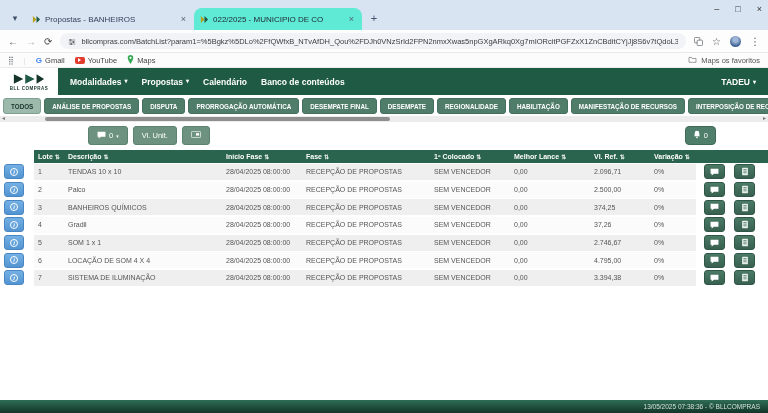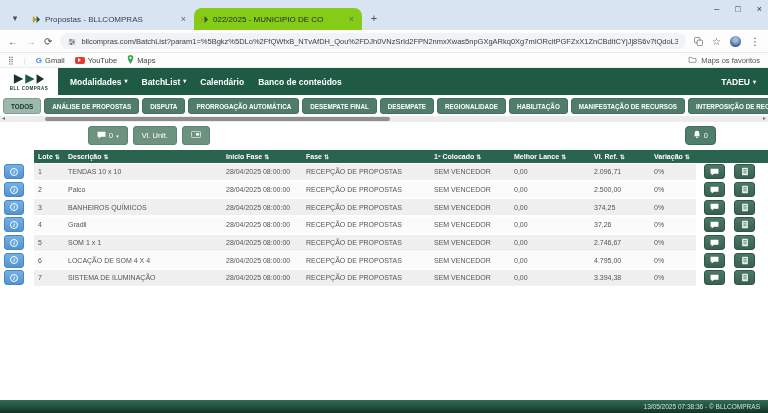--- a/index.html
+++ b/index.html
@@ -3,21 +3,21 @@
 <meta charset="utf-8">
 <style>
   * { margin:0; padding:0; box-sizing:border-box; }
   body { font-family:"Liberation Sans", sans-serif; background:#fff; }
   .screen { position:relative; width:768px; height:413px; overflow:hidden; background:#fff; }
 
   
   .tabbar { position:absolute; top:0; left:0; width:768px; height:30px; background:#d9e4f3; display:flex; align-items:flex-end; }
   .tab-search { width:18px; height:20px; margin:0 2px 2px 6px; text-align:center; font-size:9px; color:#41506b; line-height:20px; cursor:pointer; }
   .btab { display:flex; align-items:center; gap:4px; height:22px; width:168px; padding:0 6px; border-radius:8px 8px 0 0; font-size:8px; color:#35405a; overflow:hidden; white-space:nowrap; cursor:pointer; }
-  .btab.active { background:#84cc16; color:#1f2533; }
+  .btab.active { background:#5eead4; color:#1f2533; }
   .btab-title { flex:1; overflow:hidden; text-overflow:ellipsis; }
   .tab-close { font-size:9px; color:#5a6residue479; color:#5a6479; padding:0 2px; cursor:pointer; }
   .new-tab { width:16px; height:20px; margin:0 0 2px 4px; text-align:center; font-size:11px; color:#41506b; line-height:20px; cursor:pointer; }
   .win-controls { position:absolute; right:6px; top:4px; display:flex; gap:16px; font-size:9px; color:#333; }
   .win-controls span { cursor:pointer; }
   .favicon { display:inline-flex; }
 
   .addressbar { position:absolute; top:30px; left:0; width:768px; height:23px; background:#fdfdfe; border-bottom:1px solid #e9e9e9; display:flex; align-items:center; gap:8px; padding:0 8px; }
   .nav-ic { font-size:10px; color:#4a4a4a; cursor:pointer; }
   .nav-ic.dim { color:#a9a9a9; }
@@ -90,21 +90,21 @@
 
   <div class="tabbar">
     <span class="tab-search">▾</span>
     <div class="btab">
       <span class="favicon">
           <svg width="9" height="9" viewBox="0 0 10 10">
             <path d="M1 1l4 4-4 4z" fill="#b9a11d"></path>
             <path d="M5 1l4 4-4 4z" fill="#1e5a44"></path>
           </svg>
         </span>
-      <span class="btab-title">Propostas - BLLCOMPRAS</span>
+      <span class="btab-title">Propostas - BANHEIROS</span>
       <span class="tab-close">×</span>
     </div>
     <div class="btab active">
       <span class="favicon">
           <svg width="9" height="9" viewBox="0 0 10 10">
             <path d="M1 1l4 4-4 4z" fill="#b9a11d"></path>
             <path d="M5 1l4 4-4 4z" fill="#1e5a44"></path>
           </svg>
         </span>
       <span class="btab-title">022/2025 - MUNICIPIO DE CO</span>
@@ -177,21 +177,21 @@
         </svg>
       <span class="logo-text">BLL COMPRAS</span>
     </div>
     <div class="green-bar">
       <span id="menu-slot" style="display:flex;gap:14px;">
           <span class="menu-item">
     <span class="mi-label">Modalidades</span>
     <span class="mi-caret">▾</span>
   </span>
           <span class="menu-item">
-    <span class="mi-label">BatchList</span>
+    <span class="mi-label">Propostas</span>
     <span class="mi-caret">▾</span>
   </span>
           <span class="menu-item">
     <span class="mi-label">Calendário</span>
 
   </span>
           <span class="menu-item">
     <span class="mi-label">Banco de conteúdos</span>
 
   </span>

